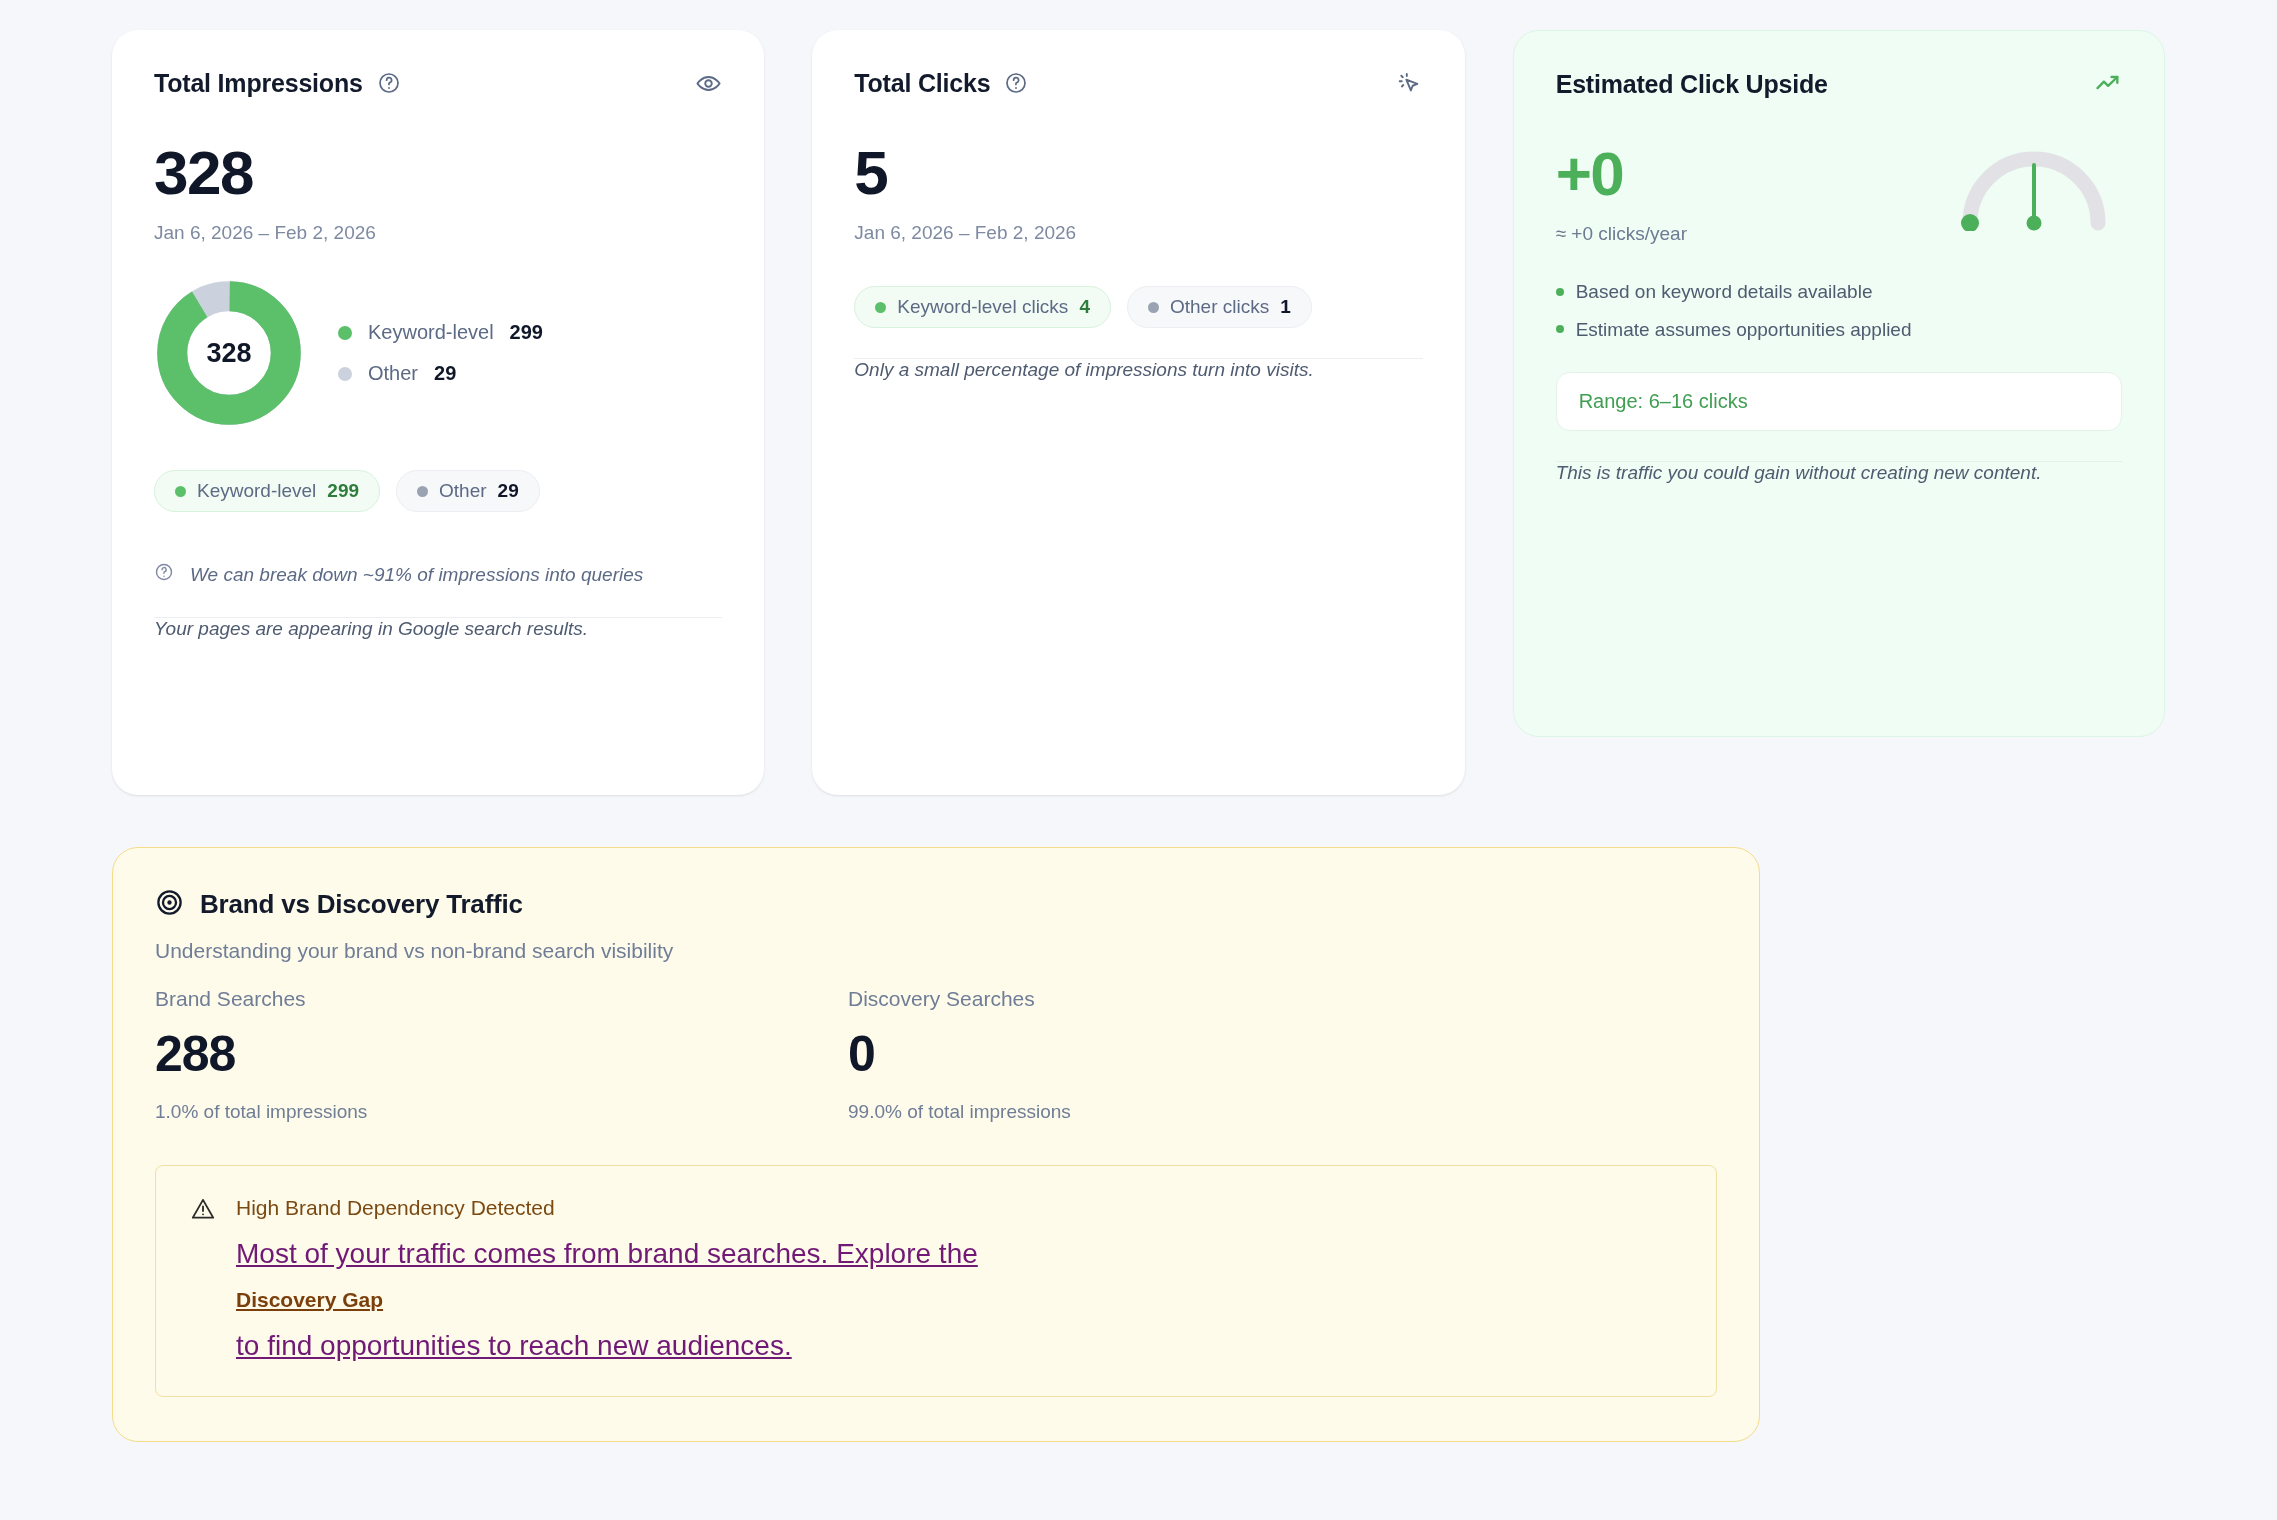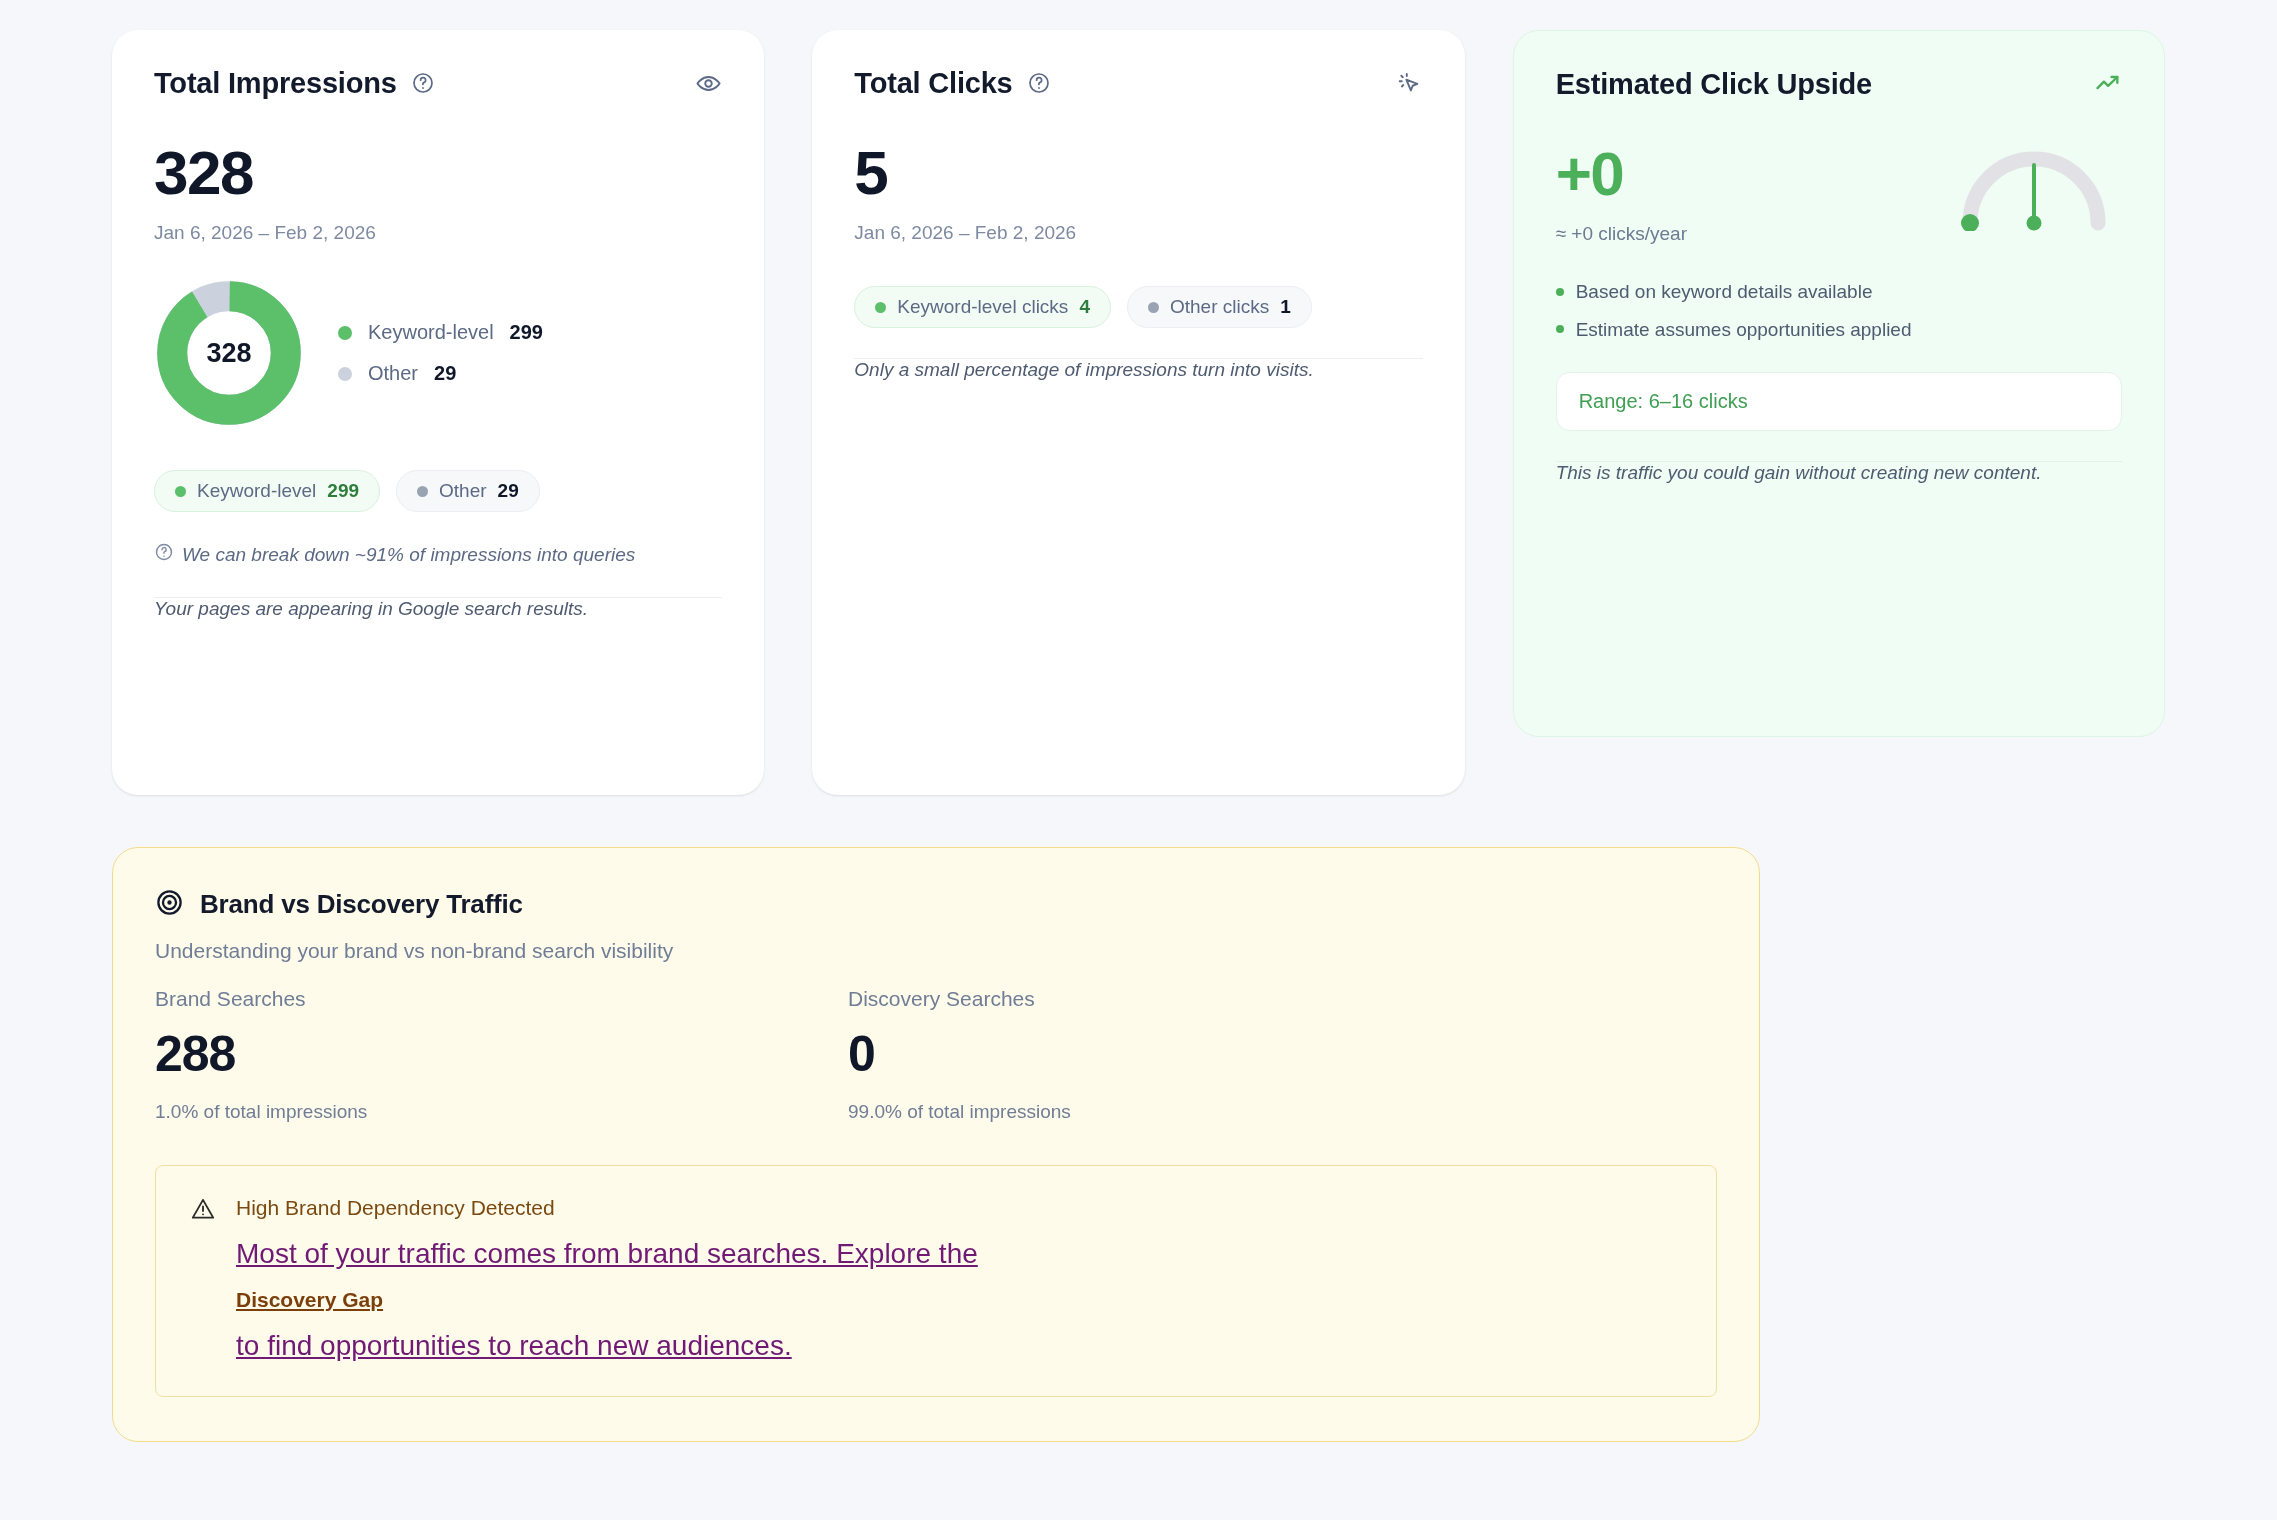--- a/index.html
+++ b/index.html
@@ -25,21 +25,21 @@
   .card-click { width: 658px; height: 765px; }
   .card-upside{
     width: 658px; height: 707px;
     background: #f0fdf4;
     border: 1px solid #dcf5e4;
     box-shadow: none;
   }
 
   .card-head { display: flex; align-items: center; justify-content: space-between; height: 34px; }
   .card-title-wrap { display: flex; align-items: center; gap: 14px; }
-  .card-title { font-size: 29px; font-weight: 700; color: #121a2b; letter-spacing: -.2px; }
+  .card-title { font-size: 25px; font-weight: 700; color: #121a2b; letter-spacing: -.2px; }
   .head-icon { display: flex; align-items: center; justify-content: center; }
 
   .big-num { font-size: 62px; font-weight: 700; color: #0f1729; letter-spacing: -1.5px;
              line-height: 1; margin-top: 42px; }
   .big-num.green { color: #4caf5a; }
   .date-range { font-size: 19px; color: #7e8aa2; margin-top: 18px; }
 
   
   .donut-block { display: flex; align-items: center; gap: 34px; margin-top: 34px; }
   .donut { position: relative; width: 150px; height: 150px; }
@@ -59,21 +59,21 @@
     padding: 9px 20px; border-radius: 999px; font-size: 19px; color: #5c6a85;
     border: 1px solid transparent; white-space: nowrap;
   }
   .chip.green { background: #f2fcf4; border-color: #d8f2de; }
   .chip.grey  { background: #f7f8fa; border-color: #eceef2; }
   .chip .v { font-weight: 700; }
   .chip.green .v { color: #2e7d3c; }
   .chip.grey  .v { color: #0f1729; }
   .chip .dot { width: 11px; height: 11px; }
 
-  .note-line { display: flex; align-items: center; gap: 8px; margin-top: 30px;
+  .note-line { display: flex; align-items: center; gap: 16px; margin-top: 50px;
                font-size: 19px; font-style: italic; color: #5c6a85; }
   .divider { height: 1px; background: #eceef2; margin: 30px 0 0 0; }
   .footnote { font-size: 19px; font-style: italic; color: #4f5b70; }
 
   
   .approx { font-size: 19px; color: #6c7a92; margin-top: 18px; }
   .upside-top { display: flex; justify-content: space-between; align-items: flex-start; }
   .gauge-wrap { margin-top: 38px; margin-right: 8px; }
   .bullets { margin-top: 34px; display: flex; flex-direction: column; gap: 12px; }
   .bullet { display: flex; gap: 12px; align-items: center; font-size: 19px; color: #4f5b70;

